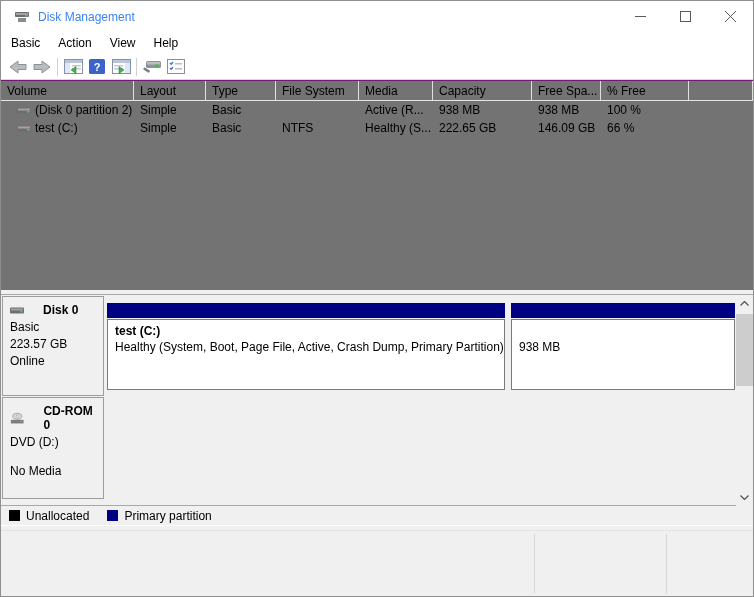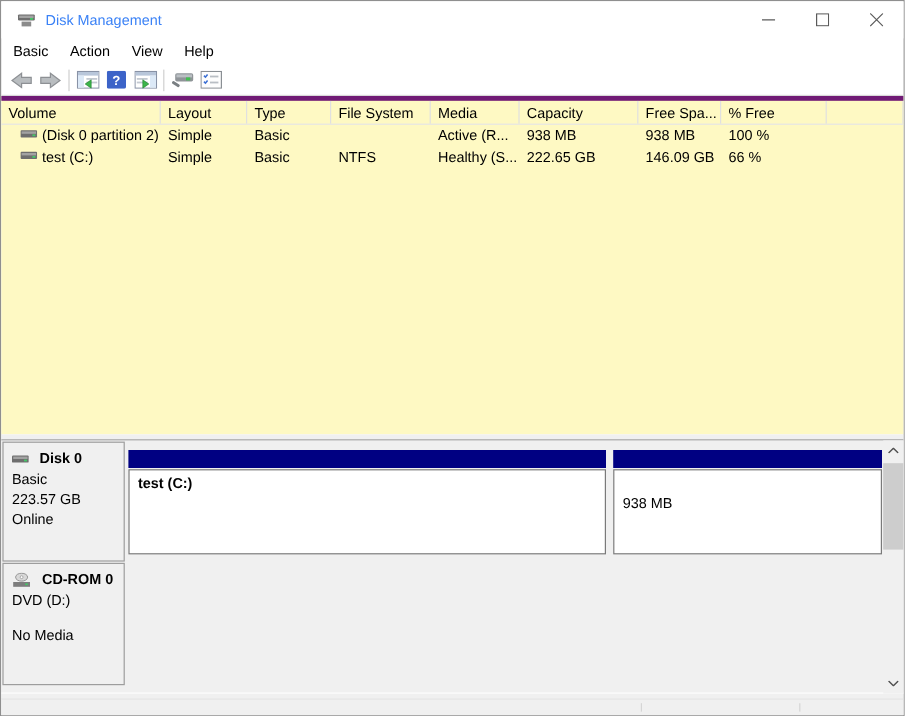--- a/index.html
+++ b/index.html
@@ -17,40 +17,40 @@
   
   .menubar { height:22px; display:flex; align-items:center; padding-left:1px; flex-shrink:0; }
   .menu-item { padding:3px 9px; }
 
   
   .toolbar { height:26px; display:flex; align-items:center; padding-left:5px; border-bottom:1px solid #d9d9d9; flex-shrink:0; }
   .tbtn { width:24px; height:22px; display:flex; align-items:center; justify-content:center; }
   .tsep { width:1px; height:18px; background:#d0d0d0; margin:0 3px; }
 
   
-  .listview { height:282px; border-top:4px solid #701a75; flex-shrink:0; overflow:hidden; background:#fef9c3; }
+  .listview { height:210px; border-top:1px solid #701a75; flex-shrink:0; overflow:hidden; background:#737373; }
   .lv-header { display:flex; height:20px; border-bottom:1px solid #e5e5e5; }
   .lv-h { border-right:1px solid #e0e0e0; padding:3px 0 0 6px; overflow:hidden; white-space:nowrap; }
   .lv-row { display:flex; height:18px; align-items:center; }
   .lv-c { padding-left:6px; overflow:hidden; white-space:nowrap; }
   .c0 { width:133px; } .c1 { width:72px; } .c2 { width:70px; } .c3 { width:83px; }
   .c4 { width:74px; } .c5 { width:99px; } .c6 { width:69px; } .c7 { width:88px; } .c8 { flex:1; }
-  .vol-cell { display:flex; align-items:flex-start; gap:4px;padding-left:16px; }
+  .vol-cell { display:flex; align-items:center; gap:4px;padding-left:16px; }
   .vol-cell svg { flex-shrink:0; }
 
   
   .splitter { height:4px; background:#f0f0f0; flex-shrink:0; }
 
   
   .bottompane { height:211px; background:#f0f0f0; position:relative; flex-shrink:0; border-top:1px solid #a8a8a8; }
   .disk-row { position:absolute; left:0; width:735px; }
   .disk-row.r0 { top:0; height:101px; }
   .disk-row.r1 { top:101px; height:103px; }
   .disk-label { position:absolute; left:1px; top:1px; bottom:0; width:102px; background:#f0f0f0; border:1px solid #9d9d9d; padding:6px 6px 0 7px; }
-  .disk-label .dl-title { font-weight:bold; display:flex; align-items:center; gap:9px; }
+  .disk-label .dl-title { font-weight:bold; display:flex; align-items:center; gap:19px; }
   .dl-line { margin-top:3px; }
   .dl-blank { height:12px; }
   .partition { position:absolute; top:8px; height:87px; }
   .p0 { left:106px; width:398px; }
   .p1 { left:510px; width:224px; }
   .part-bar { height:15px; width:100%; }
   .part-box { height:71px; background:#fff; border:1px solid #7a7a7a; margin-top:1px; padding:4px 7px; overflow:hidden; white-space:nowrap; }
   .part-title { font-weight:bold; height:16px; }
   .part-line { height:16px; }
 
@@ -235,20 +235,21 @@
         </div>
         <div class="dl-line">Basic</div>
         <div class="dl-line">223.57 GB</div>
         <div class="dl-line">Online</div>
       </div>
 
       <div class="partition p0">
         <div class="part-bar" style="background-color: rgb(0, 0, 130);"></div>
         <div class="part-box">
           <div class="part-title">test (C:)</div>
+          <div class="part-line">Healthy (System, Boot, Page File, Active, Crash Dump, Primary Partition)</div>
         </div>
       </div>
 
       <div class="partition p1">
         <div class="part-bar" style="background-color: rgb(0, 0, 130);"></div>
         <div class="part-box">
           <div class="part-title"></div>
           <div class="part-line">938 MB</div>
         </div>
       </div>
@@ -279,20 +280,30 @@
       </div>
       <div class="vs-thumb"></div>
       <div class="vs-btn vs-down">
         <svg width="9" height="5" viewBox="0 0 9 5">
             <path d="M0.5 0.5 L4.5 4.5 L8.5 0.5" fill="none" stroke="#505050" stroke-width="1.2"></path>
           </svg>
       </div>
     </div>
   </div>
 
+  <div class="legendbar">
+    <span class="legend-item">
+      <span class="legend-swatch" style="background-color: rgb(0, 0, 0);"></span>
+      <span>Unallocated</span>
+    </span>
+    <span class="legend-item">
+      <span class="legend-swatch" style="background-color: rgb(0, 0, 130);"></span>
+      <span>Primary partition</span>
+    </span>
+  </div>
 
   <div class="gapstrip"></div>
 
   <div class="statusbar">
     <div class="sb-div" style="left:533px;"></div>
     <div class="sb-div" style="left:665px;"></div>
   </div>
 
 </div>
 

